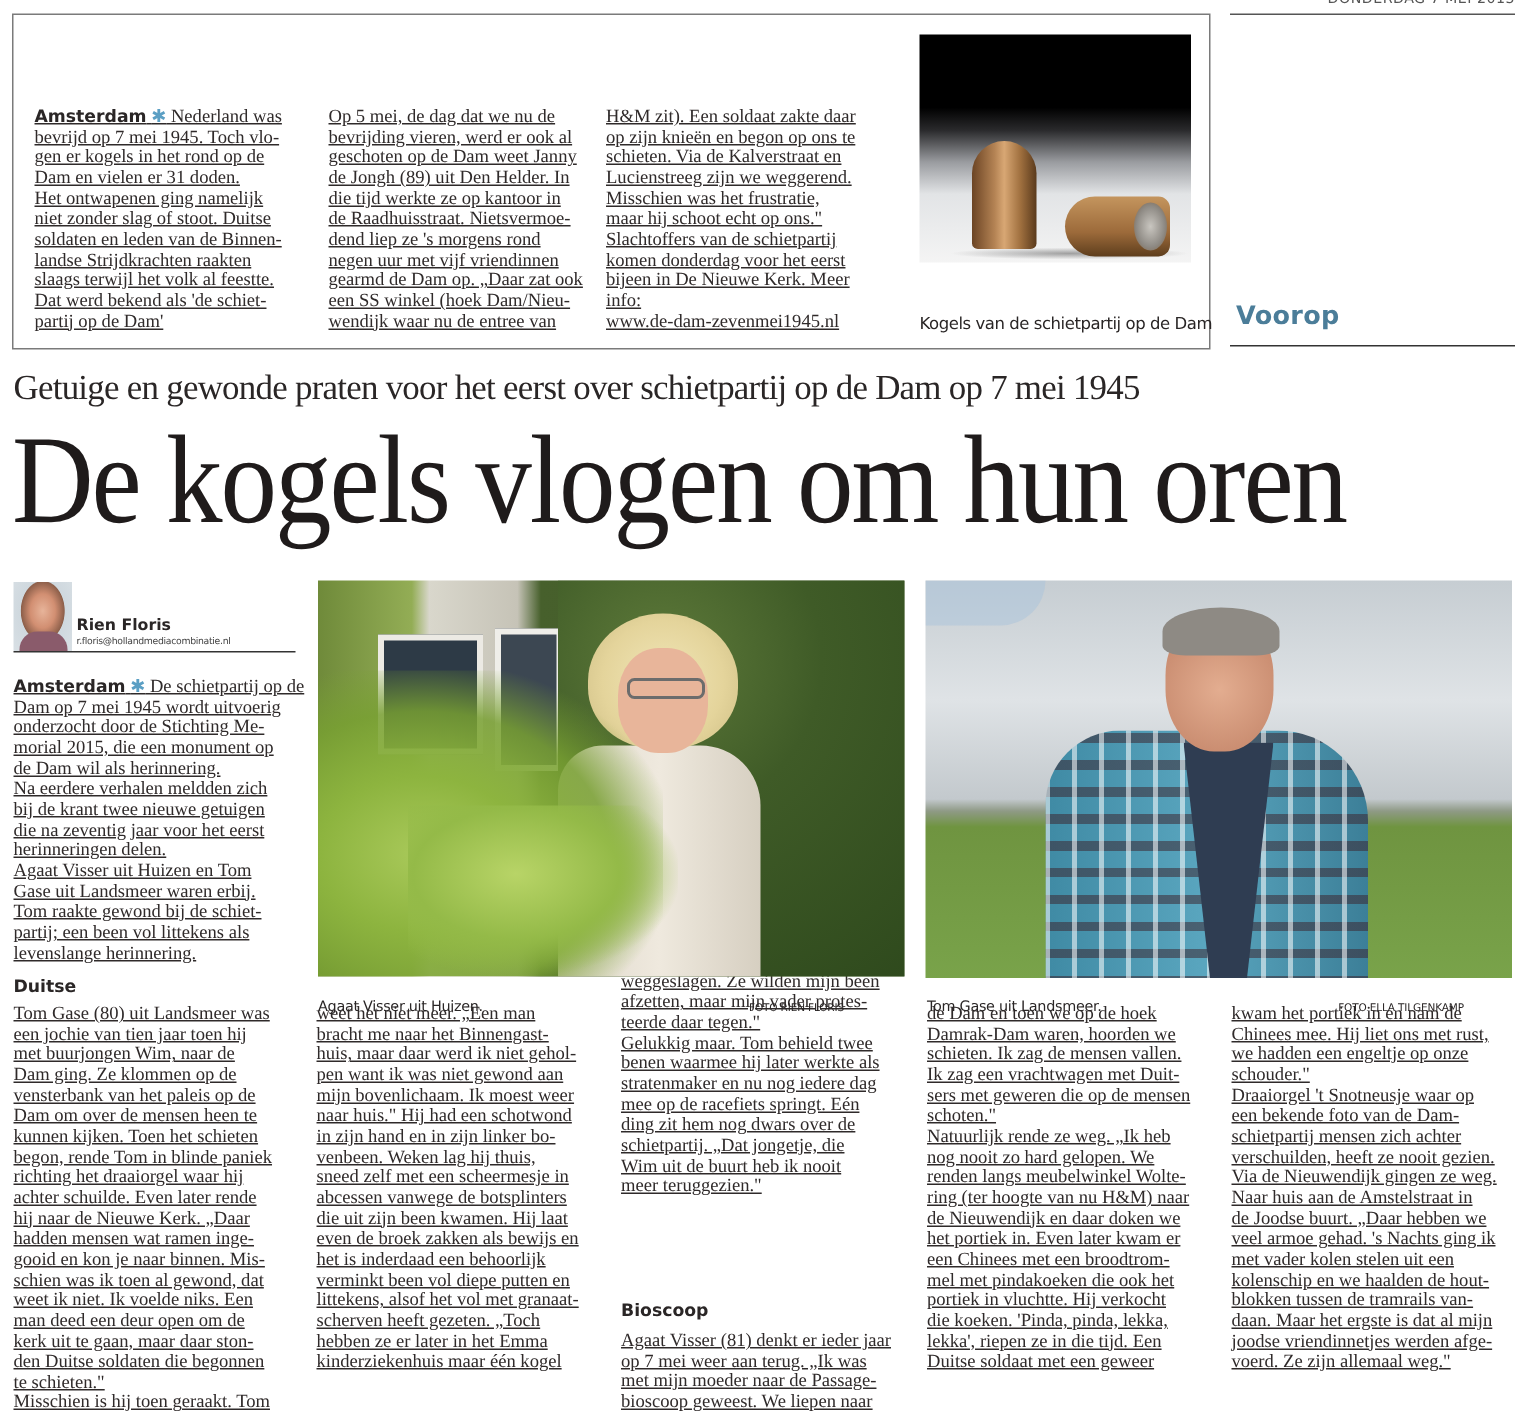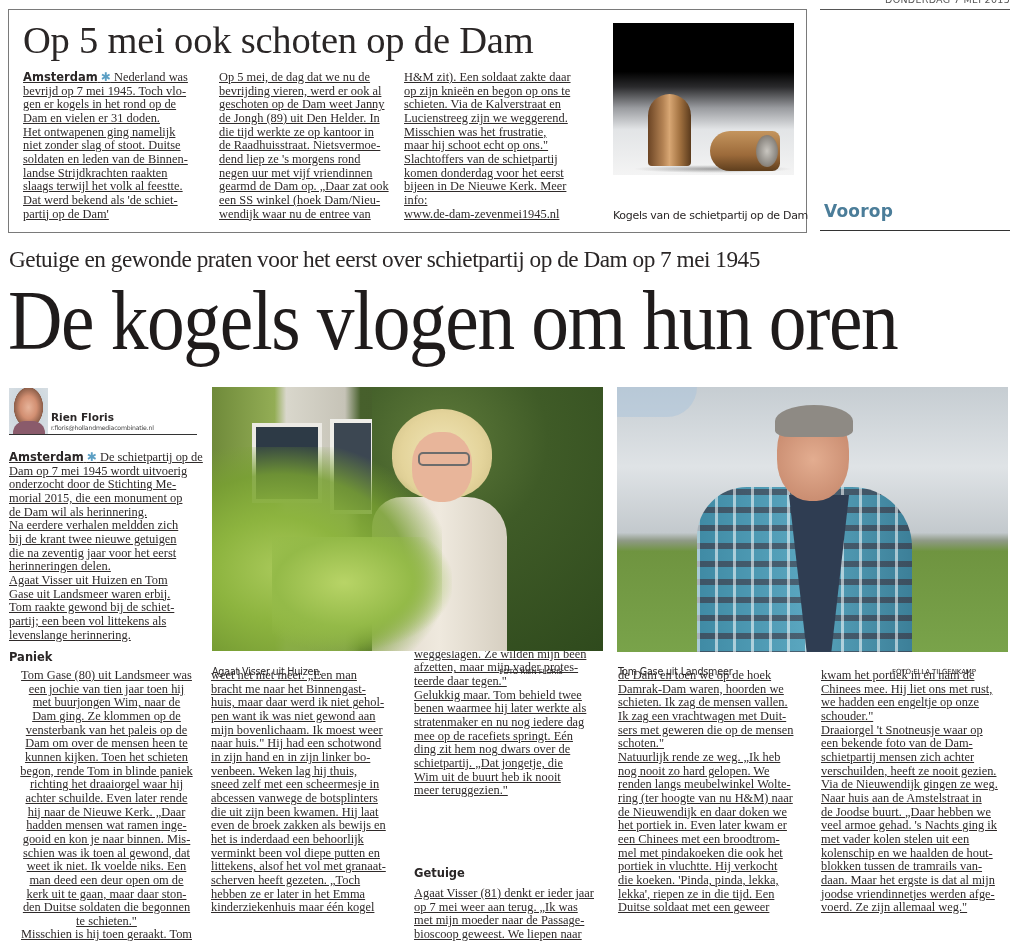--- a/index.html
+++ b/index.html
@@ -44,21 +44,21 @@
     background: radial-gradient(ellipse at 50% 42%, #e7b49a 0%, #d28f72 30%, #8d5f4a 52%, #cfd8de 54%, #d9e0e5 100%); overflow: hidden; }
   #author-photo::after { content: ""; position: absolute; left: 4px; top: 33px; width: 32px; height: 16px; border-radius: 12px 12px 0 0; background: #8a5b6b; }
   #author-name { position: absolute; left: 51px; top: 411px; font-family: "DejaVu Sans", sans-serif; font-weight: bold; font-size: 10.5px; color: #2a2626; }
   #author-email { position: absolute; left: 51px; top: 424px; font-family: "DejaVu Sans", sans-serif; font-size: 6.2px; color: #444; letter-spacing: -0.2px; }
   #byline-rule { position: absolute; left: 9px; top: 434px; width: 188px; height: 1px; background: #333; }
 
   .col { position: absolute; white-space: pre-line; }
   #body-intro { left: 9px; top: 451px; width: 195px; }
   .subhead { position: absolute; font-family: "DejaVu Sans", sans-serif; font-weight: bold; font-size: 11.5px; color: #2a2626; }
   #subhead-paniek { left: 9px; top: 650px; }
-  #body-col-1 { left: 9px; top: 669px; width: 195px; text-align: center; }
+  #body-col-1 { left: 9px; top: 669px; width: 195px; }
   #body-col-2 { left: 211px; top: 669px; width: 198px; }
   #body-col-3a { left: 414px; top: 634px; width: 198px; }
   #subhead-bioscoop { left: 414px; top: 866px; }
   #body-col-3b { left: 414px; top: 887px; width: 198px; }
   #body-col-4 { left: 618px; top: 669px; width: 195px; }
   #body-col-5 { left: 821px; top: 669px; width: 196px; }
 
   
   #photo-agaat { position: absolute; left: 212px; top: 387px; width: 391px; height: 264px; overflow: hidden;
     background: linear-gradient(to right, #6f8a3a 0%, #93ad55 16%, #d9d7cc 19%, #c6c3b7 34%, #47602c 38%, #3f5a26 100%); }
@@ -96,21 +96,20 @@
 </style>
 </head>
 <body>
 
 <div id="date-label">DONDERDAG 7 MEI 2015</div>
 <div id="date-rule"></div>
 <div id="section-label">Voorop</div>
 <div id="section-rule"></div>
 
 <div id="top-box">
-  <div id="top-title">Op 5 mei ook schoten op de Dam</div>
   <div id="top-col-1" class="top-col serif-body"><span class="dateline">Amsterdam</span> <span class="asterisk">✱</span><span> Nederland was bevrijd op 7 mei 1945. Toch vlo-
 gen er kogels in het rond op de
 Dam en vielen er 31 doden.
 Het ontwapenen ging namelijk
 niet zonder slag of stoot. Duitse
 soldaten en leden van de Binnen-
 landse Strijdkrachten raakten
 slaags terwijl het volk al feestte.
 Dat werd bekend als 'de schiet-
 partij op de Dam'</span></div>
@@ -160,21 +159,21 @@
 Na eerdere verhalen meldden zich
 bij de krant twee nieuwe getuigen
 die na zeventig jaar voor het eerst
 herinneringen delen.
 Agaat Visser uit Huizen en Tom
 Gase uit Landsmeer waren erbij.
 Tom raakte gewond bij de schiet-
 partij; een been vol littekens als
 levenslange herinnering.</span></div>
 
-<div id="subhead-paniek" class="subhead">Paniek</div>
+<div id="subhead-paniek" class="subhead">Duitse</div>
 <div id="body-col-1" class="col serif-body">Tom Gase (80) uit Landsmeer was
 een jochie van tien jaar toen hij
 met buurjongen Wim, naar de
 Dam ging. Ze klommen op de
 vensterbank van het paleis op de
 Dam om over de mensen heen te
 kunnen kijken. Toen het schieten
 begon, rende Tom in blinde paniek
 richting het draaiorgel waar hij
 achter schuilde. Even later rende
@@ -211,21 +210,21 @@
 afzetten, maar mijn vader protes-
 teerde daar tegen."
 Gelukkig maar. Tom behield twee
 benen waarmee hij later werkte als
 stratenmaker en nu nog iedere dag
 mee op de racefiets springt. Eén
 ding zit hem nog dwars over de
 schietpartij. „Dat jongetje, die
 Wim uit de buurt heb ik nooit
 meer teruggezien."</div>
-<div id="subhead-bioscoop" class="subhead">Getuige</div>
+<div id="subhead-bioscoop" class="subhead">Bioscoop</div>
 <div id="body-col-3b" class="col serif-body">Agaat Visser (81) denkt er ieder jaar
 op 7 mei weer aan terug. „Ik was
 met mijn moeder naar de Passage-
 bioscoop geweest. We liepen naar</div>
 <div id="body-col-4" class="col serif-body">de Dam en toen we op de hoek
 Damrak-Dam waren, hoorden we
 schieten. Ik zag de mensen vallen.
 Ik zag een vrachtwagen met Duit-
 sers met geweren die op de mensen
 schoten."

